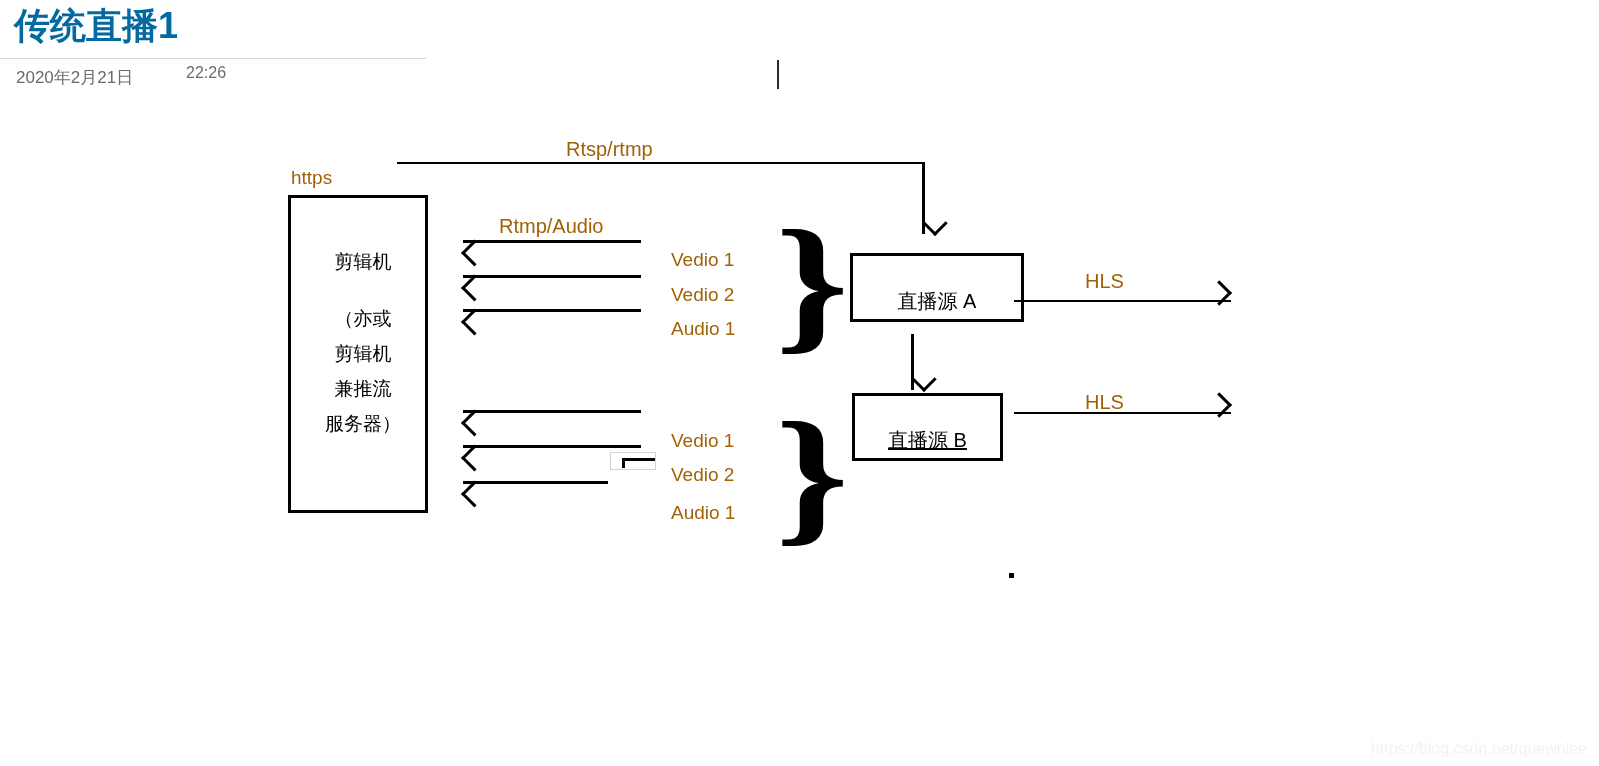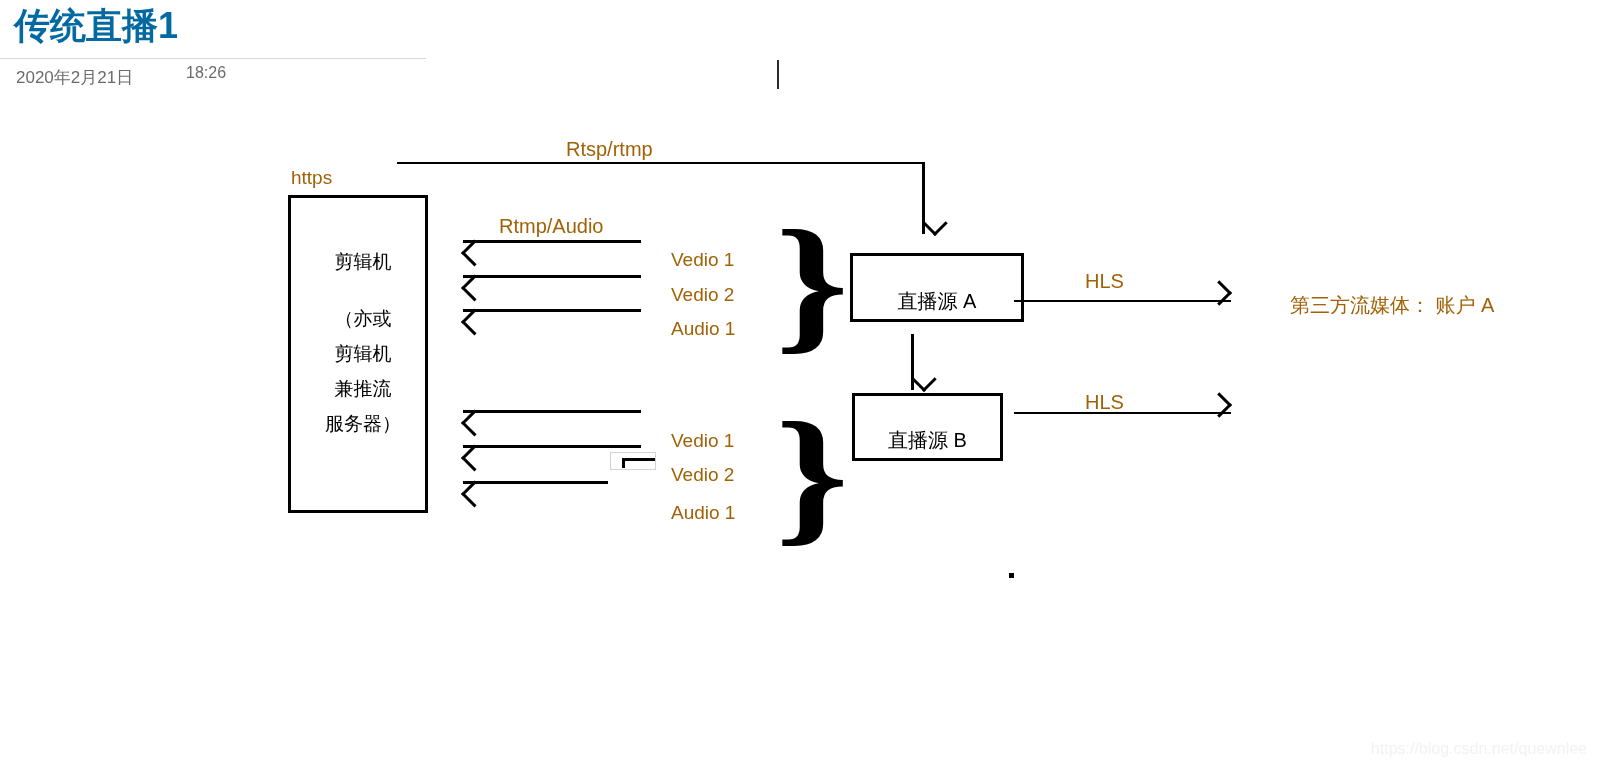--- a/index.html
+++ b/index.html
@@ -187,21 +187,21 @@
   }
 </style>
 </head>
 <body>
 
 <div id="page">
 
   <div id="doc-title">传统直播1</div>
   <div id="header-divider"></div>
   <div id="doc-date">2020年2月21日</div>
-  <div id="doc-time">18:26</div>
+  <div id="doc-time">22:26</div>
   <div id="text-caret"></div>
 
   <div class="lbl" style="left:291px; top:167px; font-size:19px;">https</div>
 
   <div class="box" style="left:288px; top:195px; width:140px; height:318px;"></div>
   <div id="server-box-text">
     <span>剪辑机</span>
     <span class="gap"></span>
     <span style="display:block">（亦或</span>
     <span style="display:block">剪辑机</span>
@@ -239,26 +239,25 @@
 
   <div class="brace" style="left:775px; top:400px;">}</div>
 
   <div class="box" style="left:850px; top:253px; width:174px; height:69px;">
     <div class="box-label" style="left:0; top:32px;">直播源 A</div>
   </div>
 
   <div class="vline arrow-down" style="left:911px; top:334px; height:56px;"></div>
 
   <div class="box" style="left:852px; top:393px; width:151px; height:68px;">
-    <div class="box-label" style="left:0; top:31px;">直播源 B</div>
+    <div class="box-label" style="left:0; top:31px;text-decoration:underline;">直播源 B</div>
   </div>
 
   <div class="lbl" style="left:1085px; top:270px; font-size:20px;">HLS</div>
   <div class="hline-thin arrow-right" style="left:1014px; top:300px; width:217px;"></div>
-  <div class="lbl lbl-cn" style="left:1290px; top:292px; font-size:20px;">第三方流媒体： 账户 A</div>
 
   <div class="lbl" style="left:1085px; top:391px; font-size:20px;">HLS</div>
   <div class="hline-thin arrow-right" style="left:1014px; top:412px; width:217px;"></div>
 
   <div class="dot" style="left:1009px; top:573px;"></div>
 
   <div id="watermark">https://blog.csdn.net/quewnlee</div>
 
 </div>
 

